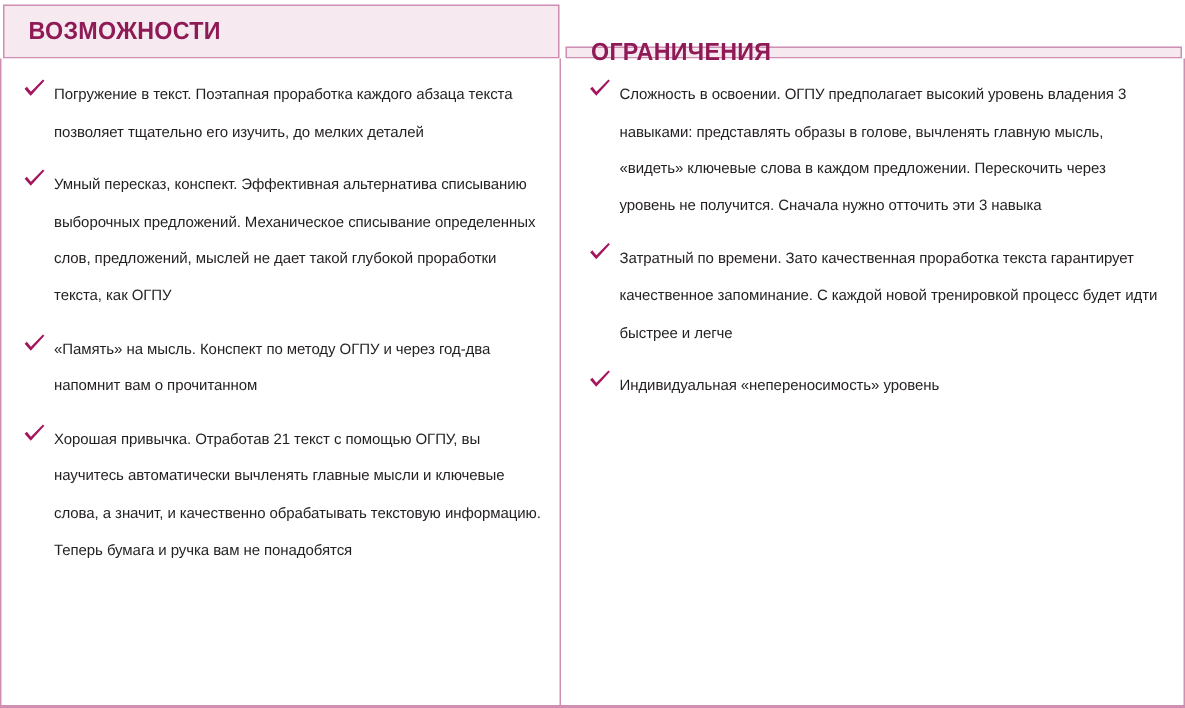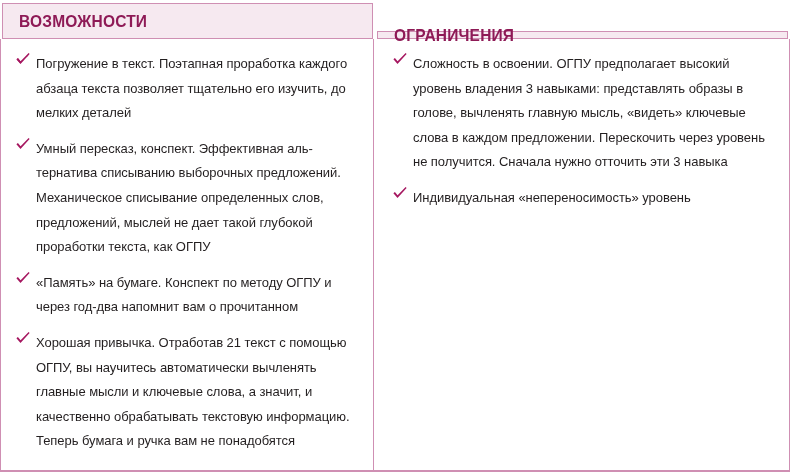--- a/index.html
+++ b/index.html
@@ -79,21 +79,21 @@
 
   ul.bullets {
     list-style: none;
     margin: 0;
     padding: 0;
   }
   ul.bullets li {
     position: relative;
     padding-left: 27px;
     margin-bottom: 11px;
-    font-size: 13px;
+    font-size: 10px;
     line-height: 24.6px;
     color: #231f20;
     letter-spacing: -0.05px;
     text-align: left;
   }
   ul.bullets li:last-child { margin-bottom: 0; }
 
   .tick {
     position: absolute;
     left: 6px;
@@ -141,21 +141,21 @@
             </svg>
           </span>
           <span class="li-text">Умный пересказ, конспект. Эффективная аль­тернатива списыванию выборочных предло­жений. Механическое списывание определен­ных слов, предложений, мыслей не дает такой глубокой проработки текста, как ОГПУ</span>
         </li>
         <li>
           <span class="tick">
             <svg width="16" height="16" viewBox="0 0 16 16" aria-hidden="true">
               <path d="M1.4 7.2 L2.9 5.9 L5.6 9.2 L13.6 1.0 L14.6 1.9 L5.5 11.9 Z" fill="currentColor"></path>
             </svg>
           </span>
-          <span class="li-text">«Память» на бумаге. Конспект по методу ОГПУ и через год-два напомнит вам о прочитанном</span>
+          <span class="li-text">«Память» на мысль. Конспект по методу ОГПУ и через год-два напомнит вам о прочитанном</span>
         </li>
         <li>
           <span class="tick">
             <svg width="16" height="16" viewBox="0 0 16 16" aria-hidden="true">
               <path d="M1.4 7.2 L2.9 5.9 L5.6 9.2 L13.6 1.0 L14.6 1.9 L5.5 11.9 Z" fill="currentColor"></path>
             </svg>
           </span>
           <span class="li-text">Хорошая привычка. Отработав 21 текст с по­мощью ОГПУ, вы научитесь автоматически вычленять главные мысли и ключевые слова, а значит, и качественно обрабатывать тексто­вую информацию. Теперь бумага и ручка вам не понадобятся</span>
         </li>
       </ul>
@@ -170,19 +170,27 @@
             </svg>
           </span>
           <span class="li-text">Сложность в освоении. ОГПУ предполагает высокий уровень владения 3 навыками: пред­ставлять образы в голове, вычленять главную мысль, «видеть» ключевые слова в каждом предложении. Перескочить через уровень не получится. Сначала нужно отточить эти 3 навыка</span>
         </li>
         <li>
           <span class="tick">
             <svg width="16" height="16" viewBox="0 0 16 16" aria-hidden="true">
               <path d="M1.4 7.2 L2.9 5.9 L5.6 9.2 L13.6 1.0 L14.6 1.9 L5.5 11.9 Z" fill="currentColor"></path>
             </svg>
           </span>
+          <span class="li-text">Затратный по времени. Зато качественная проработка текста гарантирует качественное запоминание. С каждой новой тренировкой процесс будет идти быстрее и легче</span>
+        </li>
+        <li>
+          <span class="tick">
+            <svg width="16" height="16" viewBox="0 0 16 16" aria-hidden="true">
+              <path d="M1.4 7.2 L2.9 5.9 L5.6 9.2 L13.6 1.0 L14.6 1.9 L5.5 11.9 Z" fill="currentColor"></path>
+            </svg>
+          </span>
           <span class="li-text">Индивидуальная «непереносимость» уровень</span>
         </li>
       </ul>
     </div>
 
   </div>
 </div>
 
 </body></html>

